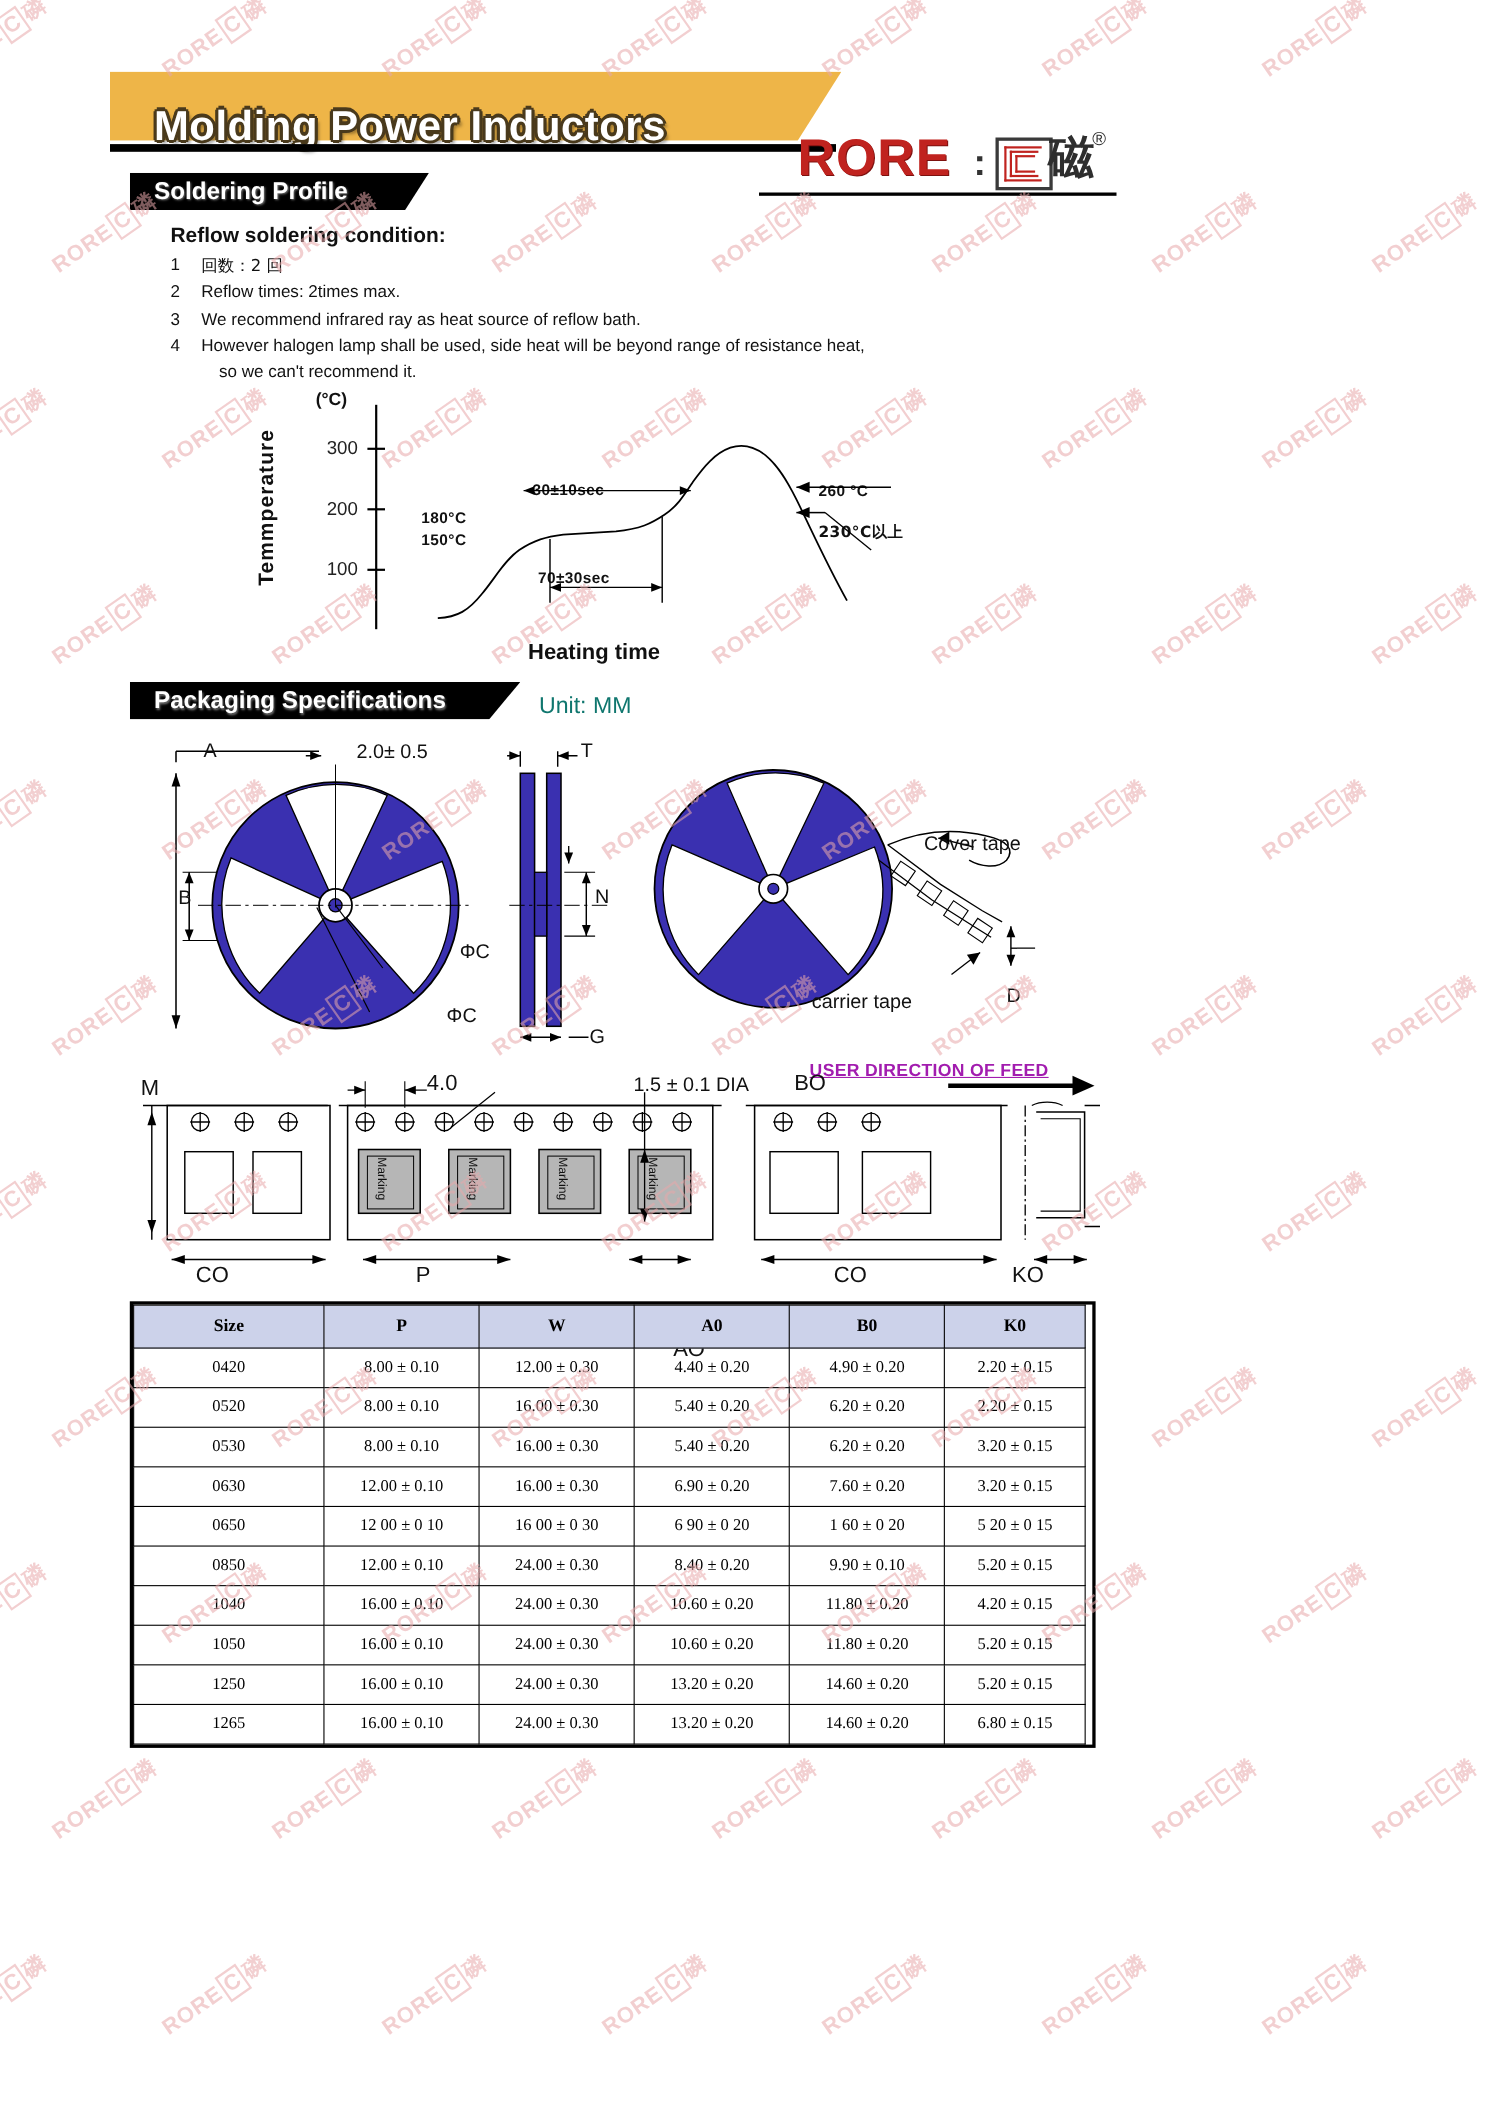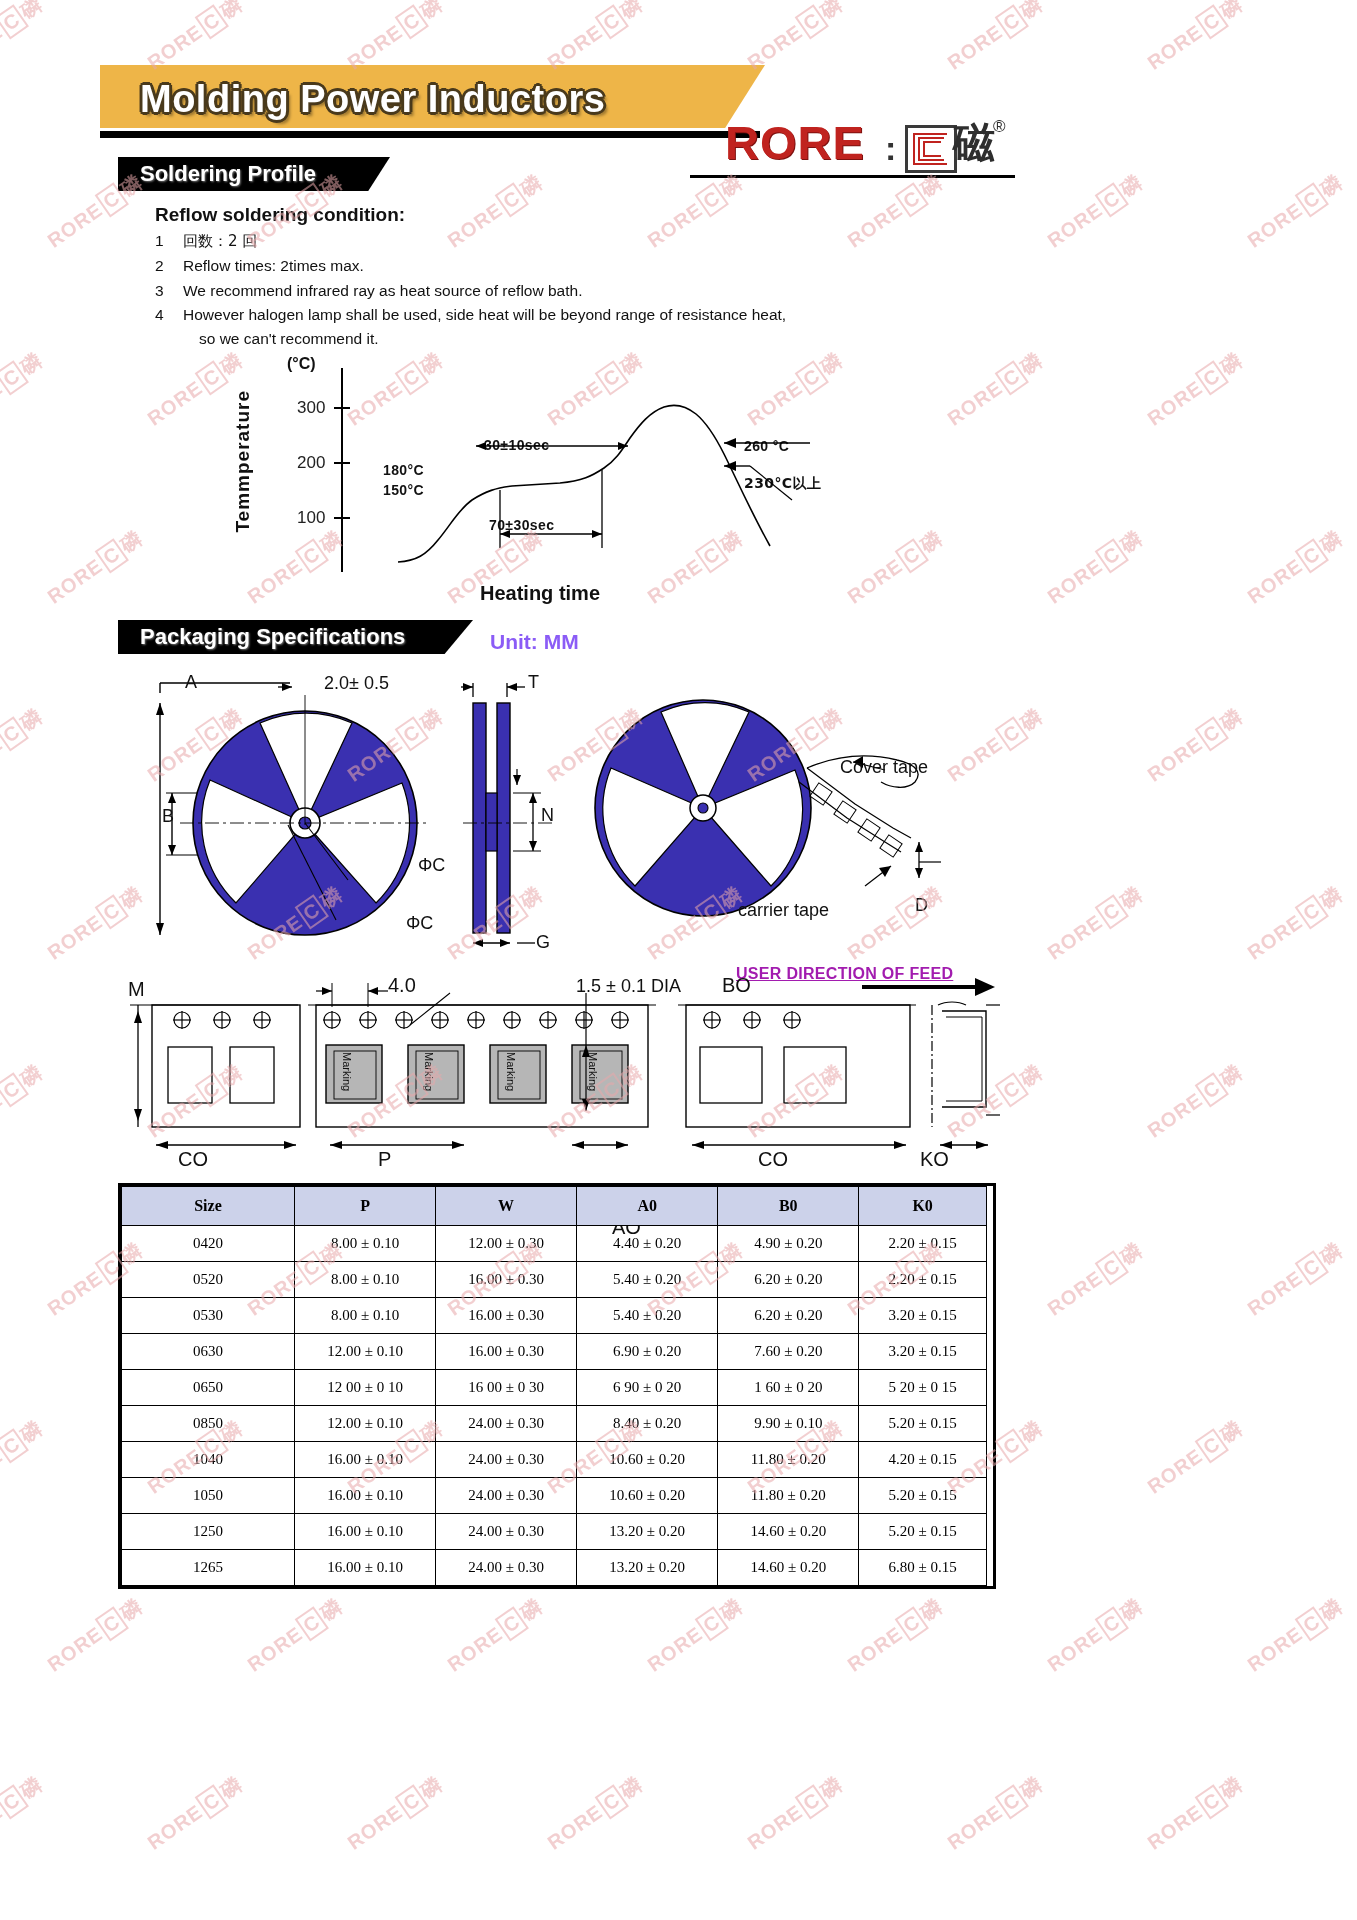--- a/index.html
+++ b/index.html
@@ -21,21 +21,21 @@
   .wm .wm-c{display:inline-block;border:2px solid #e8a8ab;padding:0 2px;margin:0 2px;}
 
   
   .hdr{position:absolute;left:0;top:55px;width:1357px;height:95px;}
   .hdr-banner{
     position:absolute;left:100px;top:10px;width:665px;height:63px;
     background:#eeb548;
     clip-path:polygon(0 0,100% 0,94% 100%,0 100%);
   }
   .hdr-banner-title{
-    position:absolute;left:140px;top:20px;width:560px;height:48px;
+    position:absolute;left:140px;top:36px;width:560px;height:48px;
     font-size:38px;font-weight:bold;color:#ffffff;
     letter-spacing:.5px;line-height:48px;
     text-shadow:
       -2px -2px 0 #4a3a1c, 2px -2px 0 #4a3a1c,
       -2px  2px 0 #4a3a1c, 2px  2px 0 #4a3a1c,
       -3px 0 0 #4a3a1c, 3px 0 0 #4a3a1c,
       0 -3px 0 #4a3a1c, 0 3px 0 #4a3a1c,
       4px 4px 3px rgba(0,0,0,.35);
   }
   .hdr-rule{position:absolute;left:100px;top:76px;width:660px;height:7px;background:#000;}
@@ -82,21 +82,21 @@
     font-size:19px;font-weight:bold;color:#111;
     writing-mode:vertical-rl;transform:rotate(180deg);
     letter-spacing:1px;
   }
   .ctick{position:absolute;font-size:17px;color:#222;font-family:"Liberation Sans",sans-serif;}
   .cx-label{position:absolute;left:480px;top:582px;font-size:20px;font-weight:bold;color:#111;}
   .c-ann{position:absolute;font-size:14px;font-weight:bold;color:#111;white-space:nowrap;font-family:"Liberation Sans",sans-serif;letter-spacing:.4px;}
   .c-ann-cn{font-family:"DejaVu Sans",sans-serif;}
 
   
-  .unit-mm{position:absolute;left:490px;top:630px;font-size:21px;font-weight:bold;color:#8b5cf6;}
+  .unit-mm{position:absolute;left:490px;top:630px;font-size:21px;font-weight:normal;color:#0f766e;}
   .pk-lbl{position:absolute;font-size:18px;color:#111;white-space:nowrap;}
   .tape-lbl{position:absolute;font-size:17px;color:#111;white-space:nowrap;}
   .feed-title{position:absolute;left:736px;top:965px;font-size:16px;font-weight:bold;color:#a21caf;text-decoration:underline;letter-spacing:.3px;}
 
   
   .tbl{position:absolute;left:120px;top:1185px;width:868px;border-collapse:collapse;
        font-family:"Liberation Serif",serif;}
   .tbl td,.tbl th{border:1px solid #000;text-align:center;font-size:15px;color:#000;height:33px;}
   .tbl th{background:#ccd2ea;font-weight:bold;font-size:16px;height:36px;}
   .tbl td:first-child,.tbl th:first-child{width:170px;}

